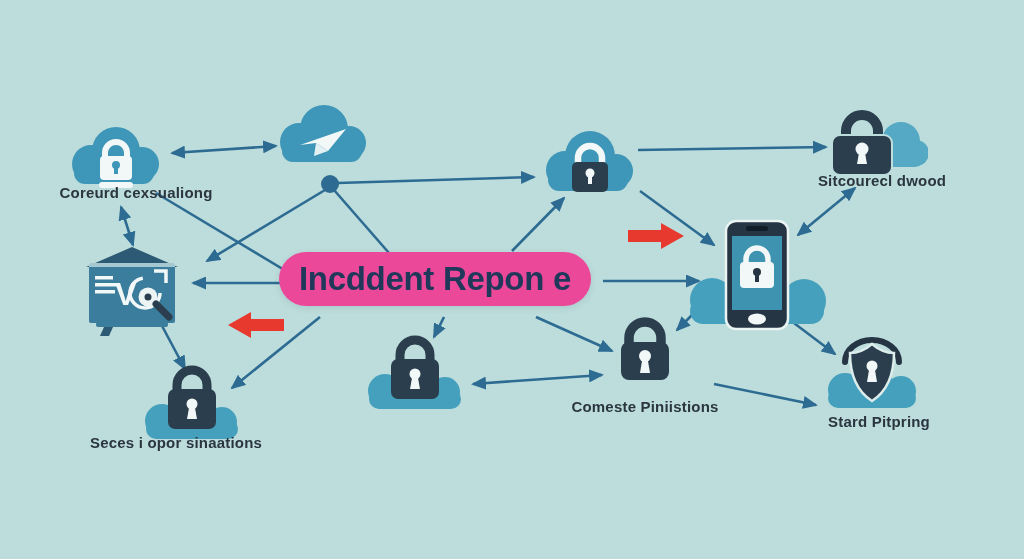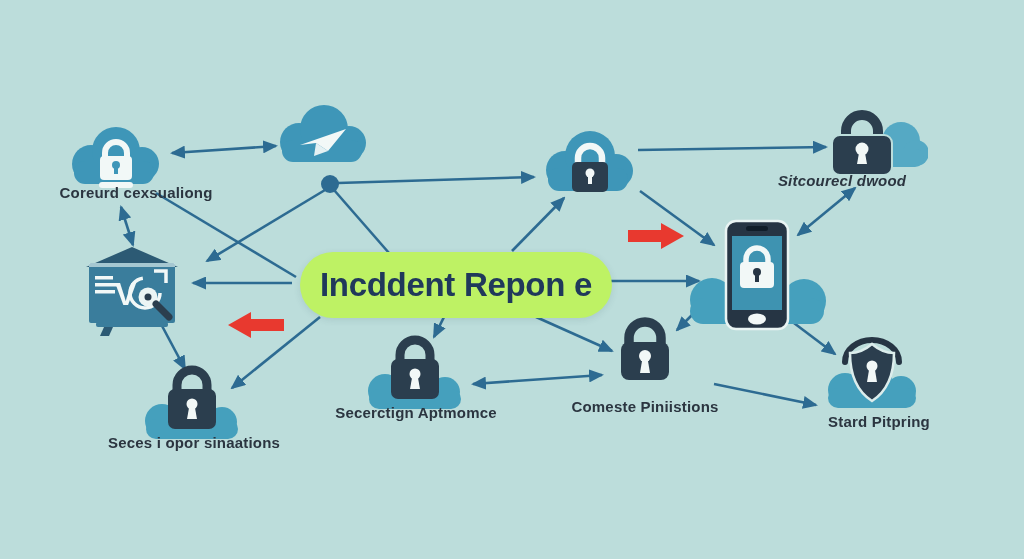--- a/index.html
+++ b/index.html
@@ -13,22 +13,22 @@
   .node svg{display:block;}
   .node-label{
     position:absolute;z-index:2;
     font-weight:bold;font-size:15px;color:#2b3540;
     white-space:nowrap;letter-spacing:.2px;
     transform:translateX(-50%);
   }
   .node-label.left-align{transform:none;line-height:27px;}
   #title-pill{
     position:absolute;z-index:3;
-    left:300px;top:252px;width:312px;height:66px;
-    background:#bef264;border-radius:33px;
+    left:279px;top:252px;width:312px;height:54px;
+    background:#ec4899;border-radius:33px;
     box-shadow:0 2px 7px rgba(40,70,80,.12);
     display:flex;align-items:center;justify-content:center;
   }
   #title-pill .title-text{
     font-size:33px;font-weight:bold;color:#20395b;letter-spacing:-.3px;
   }
 </style>
 </head>
 <body>
 
@@ -117,21 +117,21 @@
           <circle cx="93" cy="36" r="19"></circle>
           <circle cx="108" cy="48" r="13"></circle>
         <rect x="60" y="44" width="56" height="18" rx="9"></rect>
       </g>
       <path d="M38,34 v-8 a16,16 0 0 1 32,0 v8" fill="none" stroke="#2b3e4e" stroke-width="10" stroke-linecap="round"></path>
       <rect x="24" y="30" width="60" height="40" rx="8" fill="#2b3e4e" stroke="#bcdddb" stroke-width="2"></rect>
       <circle cx="54" cy="44" r="6.5" fill="#f2f8f7"></circle>
         <polygon points="51,48 57,48 59,59 49,59" fill="#f2f8f7"></polygon>
     </svg>
   </div>
-  <div class="node-label" style="left:842px;top:172px;font-style:italic;">Sitcourecl dwood</div>
+  <div class="node-label" style="left:882px;top:172px;">Sitcourecl dwood</div>
 
   <div class="node" style="left:82px;top:243px;">
     <svg width="100" height="95" viewBox="0 0 100 95">
       <polygon points="4,24 50,4 96,24" fill="#2c5a74"></polygon>
       <rect x="7" y="20" width="86" height="60" rx="2" fill="#3a7d9c"></rect>
       <rect x="7" y="20" width="86" height="4" fill="#dff0ee" opacity=".65"></rect>
       <rect x="13" y="33" width="18" height="3.5" fill="#f2f8f7"></rect>
       <rect x="13" y="40" width="24" height="3.5" fill="#f2f8f7"></rect>
       <rect x="13" y="47" width="20" height="3.5" fill="#f2f8f7"></rect>
       <text x="33" y="62" font-size="32" font-weight="bold" fill="#f2f8f7" font-family="Liberation Sans, sans-serif">V</text>
@@ -152,37 +152,36 @@
           <circle cx="55" cy="56" r="22"></circle>
           <circle cx="85" cy="67" r="15"></circle>
         <rect x="9" y="64" width="92" height="20" rx="10"></rect>
       </g>
       <path d="M40,38 v-8 a15,15 0 0 1 30,0 v8" fill="none" stroke="#2b3e4e" stroke-width="9" stroke-linecap="round"></path>
       <rect x="31" y="34" width="48" height="40" rx="7" fill="#2b3e4e"></rect>
       <circle cx="55" cy="49" r="5.5" fill="#f2f8f7"></circle>
         <polygon points="52,53 58,53 60,64 50,64" fill="#f2f8f7"></polygon>
     </svg>
   </div>
-  <div class="node-label" style="left:194px;top:434px;">Seces i opor sinaations</div>
+  <div class="node-label" style="left:176px;top:434px;">Seces i opor sinaations</div>
 
   <div class="node" style="left:360px;top:325px;">
     <svg width="110" height="95" viewBox="0 0 110 95">
       <g fill="#45a0bd">
         <circle cx="25" cy="66" r="17"></circle>
           <circle cx="55" cy="56" r="22"></circle>
           <circle cx="85" cy="67" r="15"></circle>
         <rect x="9" y="64" width="92" height="20" rx="10"></rect>
       </g>
       <path d="M40,38 v-8 a15,15 0 0 1 30,0 v8" fill="none" stroke="#2b3e4e" stroke-width="9" stroke-linecap="round"></path>
       <rect x="31" y="34" width="48" height="40" rx="7" fill="#2b3e4e"></rect>
       <circle cx="55" cy="49" r="5.5" fill="#f2f8f7"></circle>
         <polygon points="52,53 58,53 60,64 50,64" fill="#f2f8f7"></polygon>
     </svg>
   </div>
-  <div class="node-label" style="left:416px;top:404px;">Secerctign Aptmomce</div>
 
   <div class="node" style="left:610px;top:315px;">
     <svg width="70" height="72" viewBox="0 0 70 72">
       <path d="M19,30 v-7 a16,16 0 0 1 32,0 v7" fill="none" stroke="#2b3e4e" stroke-width="9.5" stroke-linecap="round"></path>
       <rect x="11" y="27" width="48" height="38" rx="8" fill="#2b3e4e"></rect>
       <circle cx="35" cy="41" r="6" fill="#f2f8f7"></circle>
         <polygon points="32,46 38,46 40,58 30,58" fill="#f2f8f7"></polygon>
     </svg>
   </div>
   <div class="node-label" style="left:645px;top:378px;margin-top:20px;">Comeste Piniistions</div>

